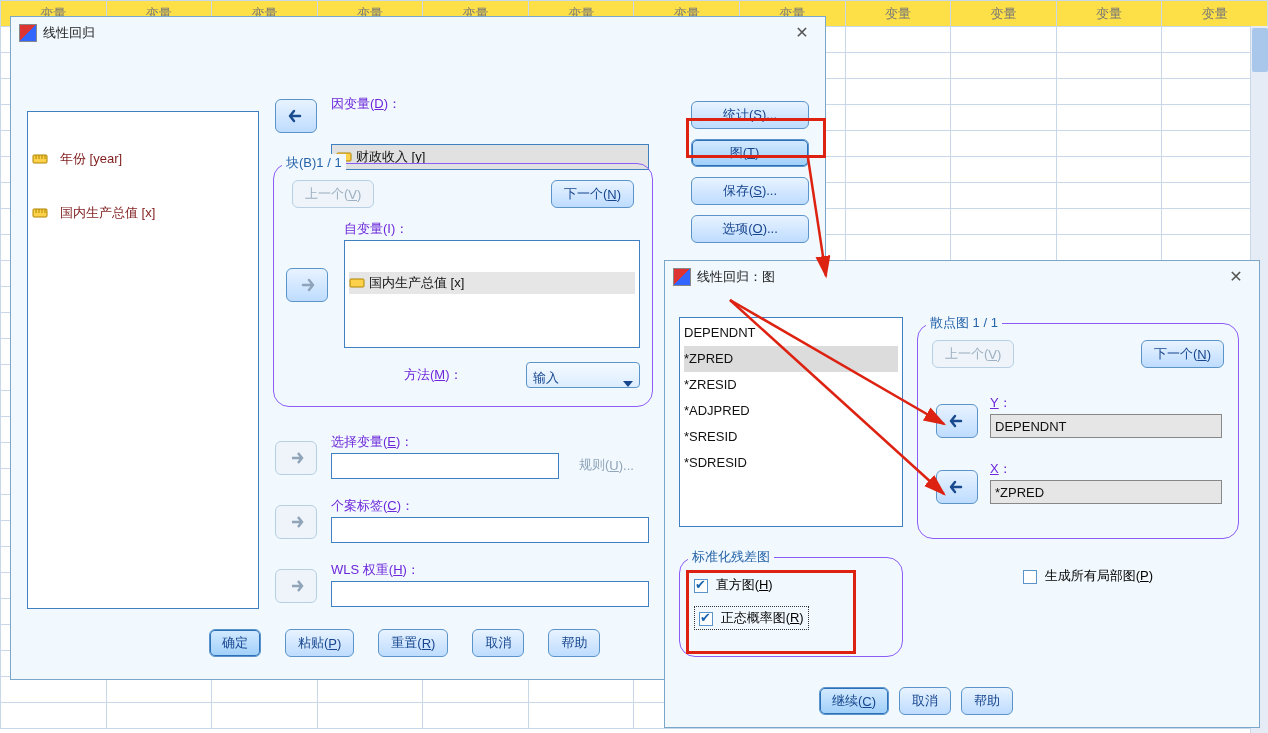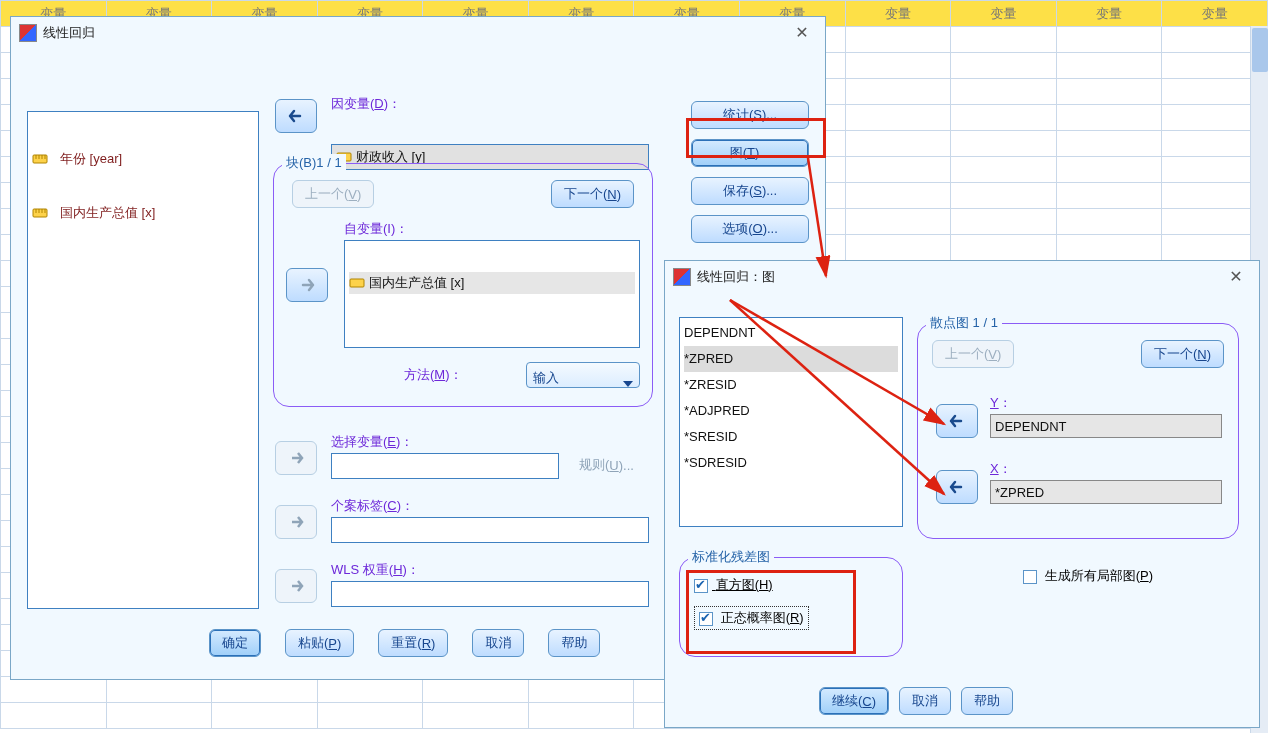--- a/index.html
+++ b/index.html
@@ -684,21 +684,21 @@
       <div style="position:absolute; left:72px; top:136px;" class="section-label">
         <span class="mnemonic">X</span><span>：</span>
       </div>
       <div style="position:absolute; left:72px; top:156px; width:232px;" class="x-input">
         <span>*ZPRED</span>
       </div>
     </div>
 
     <div class="fieldset" style="left:14px; top:264px; width:224px; height:100px;text-align:center;">
       <div class="legend">标准化残差图</div>
-      <div style="position:absolute; left:14px; top:18px;text-decoration:underline;">
+      <div style="position:absolute; left:14px; top:18px;">
         <span class="chk checked"></span>
         <span>直方图(</span><span class="mnemonic">H</span><span>)</span>
       </div>
       <div style="position:absolute; left:14px; top:48px; border:1px dotted #333; padding:2px 4px;">
         <span class="chk checked"></span>
         <span>正态概率图(</span><span class="mnemonic">R</span><span>)</span>
       </div>
     </div>
 
     <div style="position:absolute; left:358px; top:274px;">

